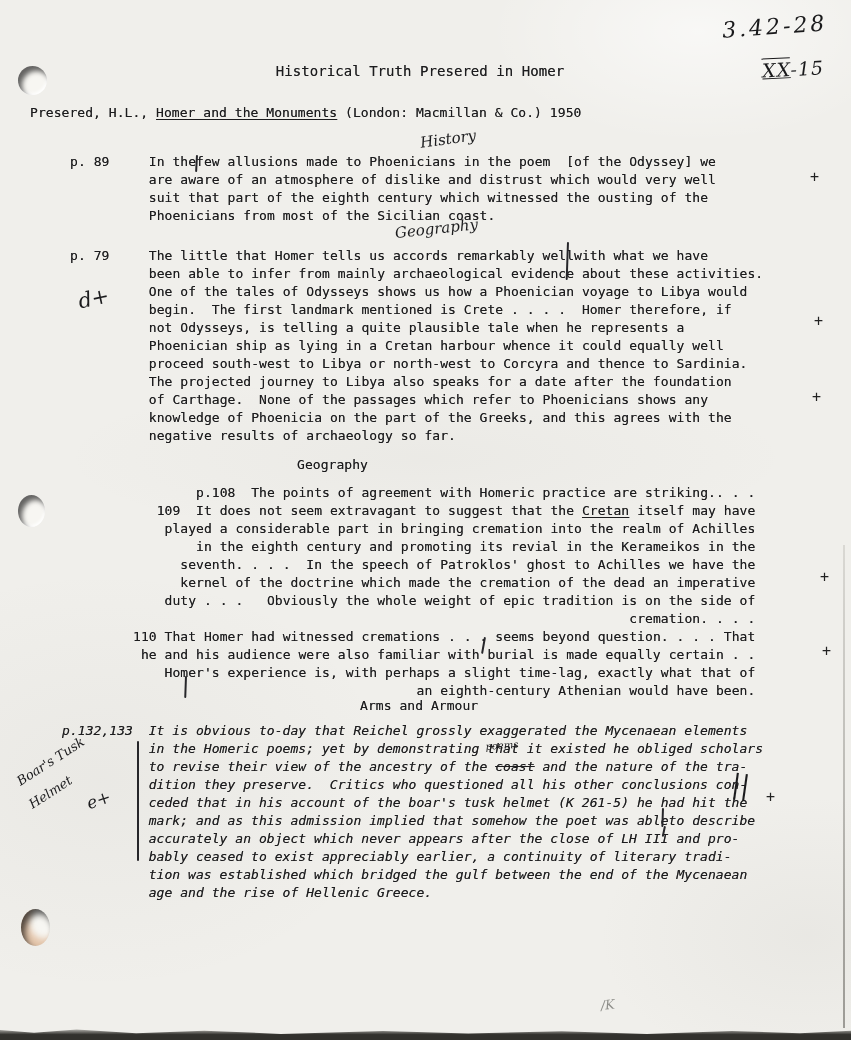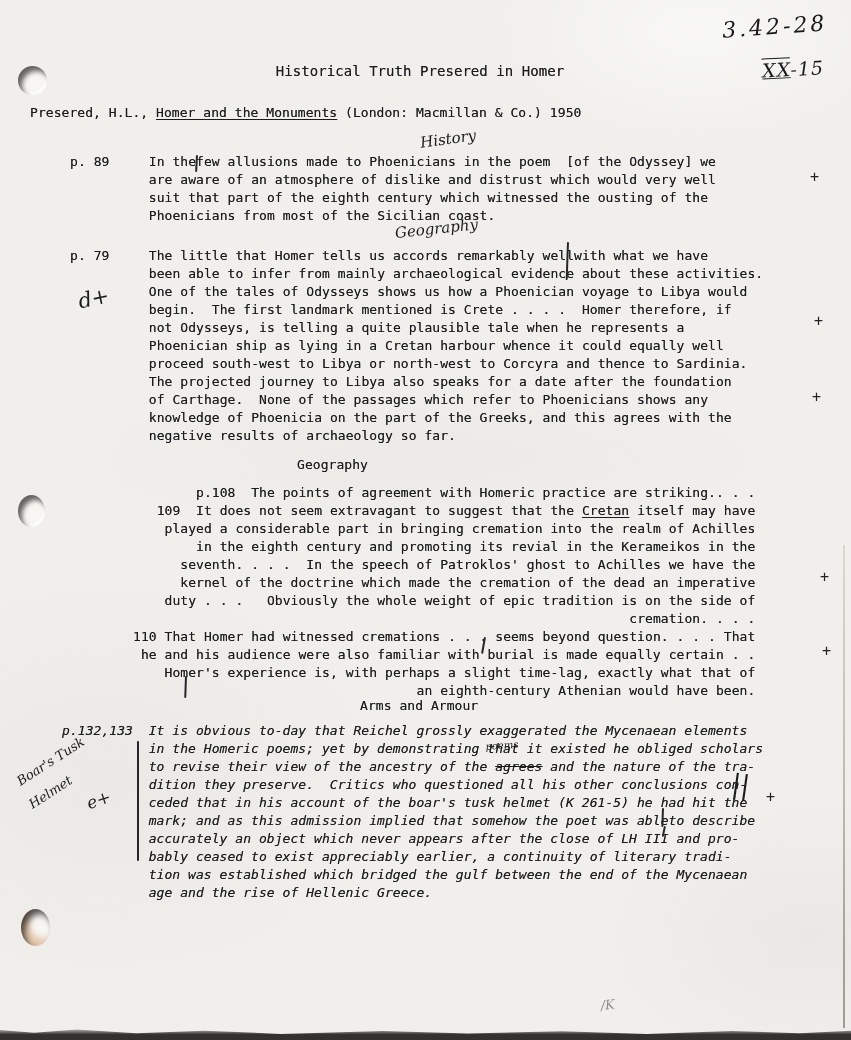--- a/index.html
+++ b/index.html
@@ -106,21 +106,21 @@
          kernel of the doctrine which made the cremation of the dead an imperative
          duty . . .   Obviously the whole weight of epic tradition is on the side of
          cremation. . . .
   110 That Homer had witnessed cremations . . . seems beyond question. . . . That
          he and his audience were also familiar with burial is made equally certain . .
          Homer's experience is, with perhaps a slight time-lag, exactly what that of
          an eighth-century Athenian would have been.</div>
   <div class="typed" data-name="section-heading-arms">Arms and Armour</div>
   <div class="typed" data-name="entry-p132">p.132,133  It is obvious to-day that Reichel grossly exaggerated the Mycenaean elements
            in the Homeric poems; yet by demonstrating that it existed he obliged scholars
-           to revise their view of the ancestry of the <span class="st">agrees</span> and the nature of the tra-
+           to revise their view of the ancestry of the <span class="st">coast</span> and the nature of the tra-
            dition they preserve.  Critics who questioned all his other conclusions con-
            ceded that in his account of the boar's tusk helmet (K 261-5) he had hit the
            mark; and as this admission implied that somehow the poet was ableto describe
            accurately an object which never appears after the close of LH III and pro-
            bably ceased to exist appreciably earlier, a continuity of literary tradi-
            tion was established which bridged the gulf between the end of the Mycenaean
            age and the rise of Hellenic Greece.</div>
 
   <div data-name="annotation-layer">
       <span class="hw" data-name="handwritten-annotation" style="left: 419px; top: 134px; font-size: 15px; transform: rotate(-8deg);">History</span>

